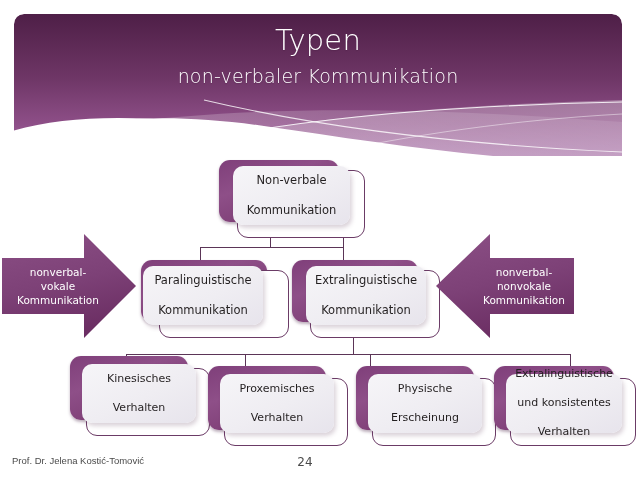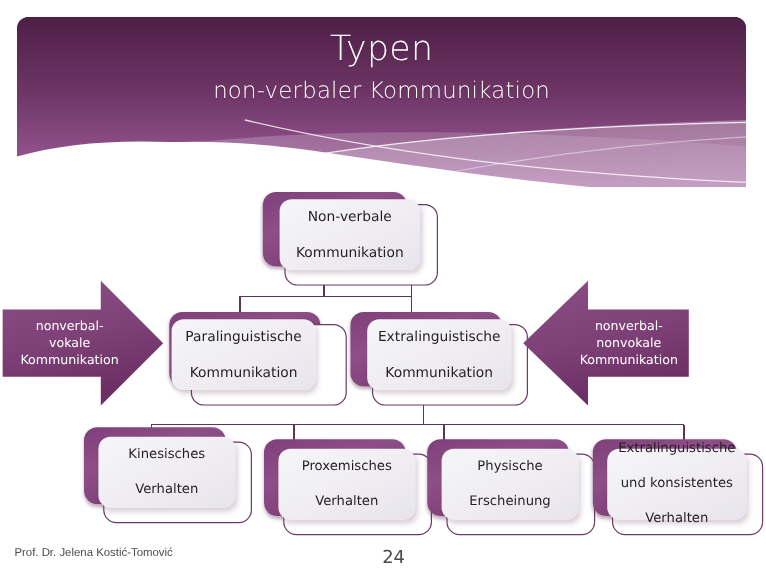--- a/index.html
+++ b/index.html
@@ -73,22 +73,22 @@
   .arrow.left-arrow .txt{justify-content:flex-start;padding-left:8px;}
   .arrow.right-arrow .txt{justify-content:flex-end;padding-right:6px;}
 
   
   .footer-name{
     position:absolute;left:12px;top:455px;
     font-size:9.5px;color:#4a4a4a;
     font-family:Liberation Sans, sans-serif;
   }
   .footer-page{
-    position:absolute;left:308px;top:455px;width:40px;text-align:center;
-    font-size:15px;color:#4a4a4a;
+    position:absolute;left:285px;top:455px;width:40px;text-align:center;
+    font-size:12px;color:#4a4a4a;
   }
 </style>
 </head>
 <body>
 
 <div class="slide">
 
   <div class="banner">
     <svg class="banner-svg" width="608" height="142" viewBox="0 0 608 142">
       <defs>
@@ -228,21 +228,21 @@
     <div class="back" style="width:118px;height:64px;left:0;top:0;"></div>
     <div class="outline" style="left:16px;top:12px;width:122px;height:66px;"></div>
     <div class="face" style="left:12px;top:8px;width:114px;height:59px;">
       <span>
         <span>Kinesisches</span><br>
         <span>Verhalten</span>
       </span>
     </div>
   </div>
 
-  <div class="node small" style="left:220px;top:366px;width:140px;height:80px;">
+  <div class="node small" style="left:208px;top:366px;width:140px;height:80px;">
     <div class="back" style="width:118px;height:64px;left:0;top:0;"></div>
     <div class="outline" style="left:16px;top:12px;width:122px;height:66px;"></div>
     <div class="face" style="left:12px;top:8px;width:114px;height:59px;">
       <span>
         <span>Proxemisches</span><br>
         <span>Verhalten</span>
       </span>
     </div>
   </div>
 

